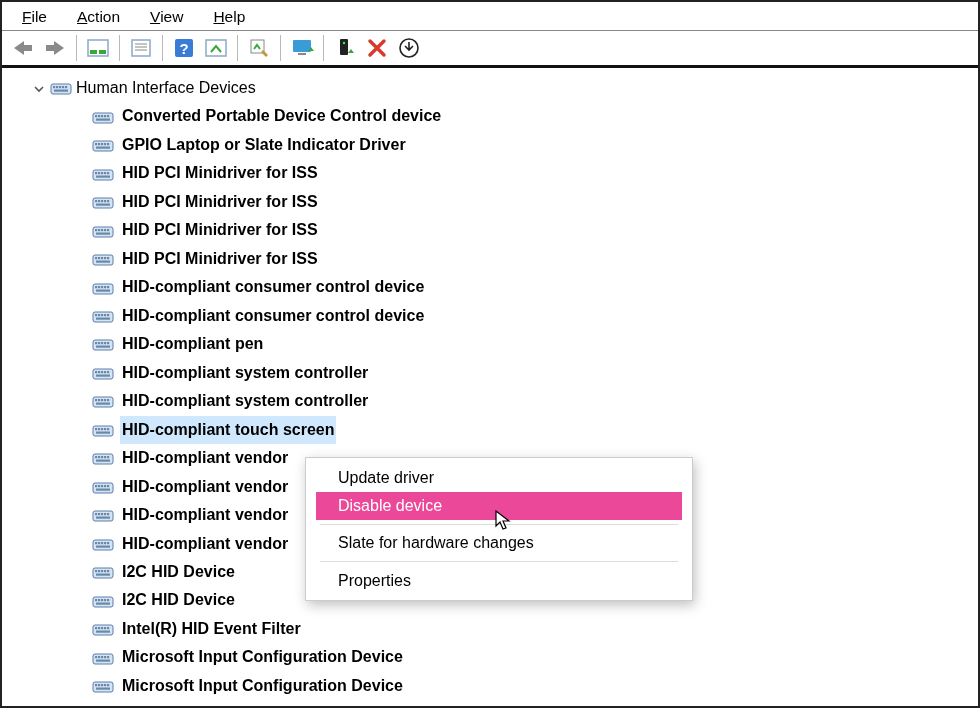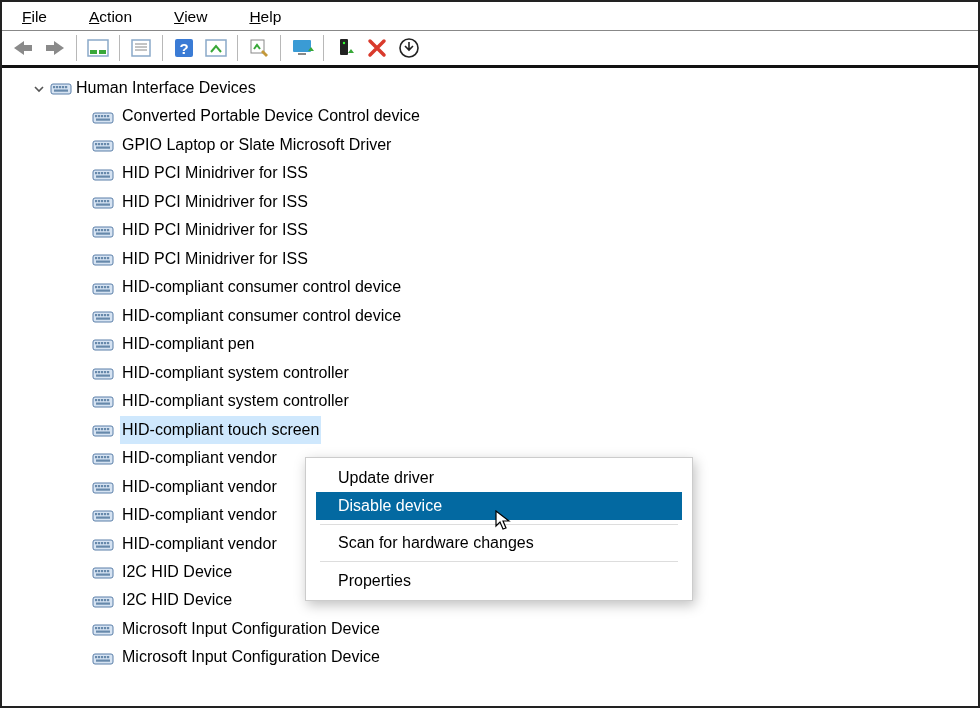--- a/index.html
+++ b/index.html
@@ -9,21 +9,21 @@
     color: #000;
     background: #fff;
     width: 980px;
     height: 708px;
     border: 2px solid #222;
     overflow: hidden;
     position: relative;
   }
   .menubar {
     display: flex;
-    gap: 34px;
+    gap: 22px;
     padding: 4px 10px 2px 16px;
     font-size: 15.5px;
     border-bottom: 1px solid #888;
   }
   .menubar span {
     padding: 2px 4px;
     cursor: default;
   }
   .menubar span u { text-decoration: underline; }
   .toolbar {
@@ -80,38 +80,39 @@
     display: flex;
     align-items: center;
     gap: 6px;
     padding: 0;
   }
   .device.selected .label {
     background: #cfe8fd;
   }
   .device .label {
     padding: 0 2px;
+    font-weight: bold;
   }
   .ctxmenu {
     position: absolute;
     left: 303px;
     top: 455px;
     width: 388px;
     background: #fff;
     border: 1px solid #ccc;
     box-shadow: 2px 4px 12px rgba(0,0,0,0.25);
     padding: 6px 4px;
     font-size: 16px;
   }
   .ctxmenu .item {
     padding: 5px 22px;
     margin: 0 6px;
   }
   .ctxmenu .item.hl {
-    background: #0369a1;
+    background: #ec4899;
     color: #fff;
   }
   .ctxmenu .divider {
     height: 1px;
     background: #ddd;
     margin: 4px 10px;
   }
   .ctxmenu .properties {
     font-weight: 400;
     padding: 6px 22px 4px 22px;
@@ -254,21 +255,21 @@
           <svg width="22" height="18" viewBox="0 0 22 18">
             <rect x="1" y="5" width="20" height="10" rx="2" fill="#d6e3f2" stroke="#5a7fa8"></rect>
             <rect x="3" y="7" width="2.2" height="2.2" fill="#6789ab"></rect>
             <rect x="6" y="7" width="2.2" height="2.2" fill="#6789ab"></rect>
             <rect x="9" y="7" width="2.2" height="2.2" fill="#6789ab"></rect>
             <rect x="12" y="7" width="2.2" height="2.2" fill="#6789ab"></rect>
             <rect x="15" y="7" width="2.2" height="2.2" fill="#6789ab"></rect>
             <rect x="4" y="10.5" width="14" height="2.2" fill="#6789ab"></rect>
           </svg>
         </span>
-        <span class="label">GPIO Laptop or Slate Microsoft Driver</span>
+        <span class="label">GPIO Laptop or Slate Indicator Driver</span>
       </div>
       <div class="device">
         <span class="dev-icon">
           <svg width="22" height="18" viewBox="0 0 22 18">
             <rect x="1" y="5" width="20" height="10" rx="2" fill="#d6e3f2" stroke="#5a7fa8"></rect>
             <rect x="3" y="7" width="2.2" height="2.2" fill="#6789ab"></rect>
             <rect x="6" y="7" width="2.2" height="2.2" fill="#6789ab"></rect>
             <rect x="9" y="7" width="2.2" height="2.2" fill="#6789ab"></rect>
             <rect x="12" y="7" width="2.2" height="2.2" fill="#6789ab"></rect>
             <rect x="15" y="7" width="2.2" height="2.2" fill="#6789ab"></rect>
@@ -479,20 +480,34 @@
             <rect x="1" y="5" width="20" height="10" rx="2" fill="#d6e3f2" stroke="#5a7fa8"></rect>
             <rect x="3" y="7" width="2.2" height="2.2" fill="#6789ab"></rect>
             <rect x="6" y="7" width="2.2" height="2.2" fill="#6789ab"></rect>
             <rect x="9" y="7" width="2.2" height="2.2" fill="#6789ab"></rect>
             <rect x="12" y="7" width="2.2" height="2.2" fill="#6789ab"></rect>
             <rect x="15" y="7" width="2.2" height="2.2" fill="#6789ab"></rect>
             <rect x="4" y="10.5" width="14" height="2.2" fill="#6789ab"></rect>
           </svg>
         </span>
         <span class="label">I2C HID Device</span>
+      </div>
+      <div class="device">
+        <span class="dev-icon">
+          <svg width="22" height="18" viewBox="0 0 22 18">
+            <rect x="1" y="5" width="20" height="10" rx="2" fill="#d6e3f2" stroke="#5a7fa8"></rect>
+            <rect x="3" y="7" width="2.2" height="2.2" fill="#6789ab"></rect>
+            <rect x="6" y="7" width="2.2" height="2.2" fill="#6789ab"></rect>
+            <rect x="9" y="7" width="2.2" height="2.2" fill="#6789ab"></rect>
+            <rect x="12" y="7" width="2.2" height="2.2" fill="#6789ab"></rect>
+            <rect x="15" y="7" width="2.2" height="2.2" fill="#6789ab"></rect>
+            <rect x="4" y="10.5" width="14" height="2.2" fill="#6789ab"></rect>
+          </svg>
+        </span>
+        <span class="label">Intel(R) HID Event Filter</span>
       </div>
       <div class="device">
         <span class="dev-icon">
           <svg width="22" height="18" viewBox="0 0 22 18">
             <rect x="1" y="5" width="20" height="10" rx="2" fill="#d6e3f2" stroke="#5a7fa8"></rect>
             <rect x="3" y="7" width="2.2" height="2.2" fill="#6789ab"></rect>
             <rect x="6" y="7" width="2.2" height="2.2" fill="#6789ab"></rect>
             <rect x="9" y="7" width="2.2" height="2.2" fill="#6789ab"></rect>
             <rect x="12" y="7" width="2.2" height="2.2" fill="#6789ab"></rect>
             <rect x="15" y="7" width="2.2" height="2.2" fill="#6789ab"></rect>
@@ -515,21 +530,21 @@
         </span>
         <span class="label">Microsoft Input Configuration Device</span>
       </div>
     </div>
 </div>
 
 <div class="ctxmenu">
   <div class="item">Update driver</div>
   <div class="item hl">Disable device</div>
   <div class="divider"></div>
-  <div class="item">Scan for hardware changes</div>
+  <div class="item">Slate for hardware changes</div>
   <div class="divider"></div>
   <div class="properties">Properties</div>
 </div>
 
 <div class="cursor">
   <svg width="18" height="22" viewBox="0 0 18 22">
       <path d="M1 1 L1 16 L5 12 L8 19 L11 18 L8 11 L14 11 Z" fill="#fff" stroke="#000" stroke-width="1.2"></path>
     </svg>
 </div>
 

